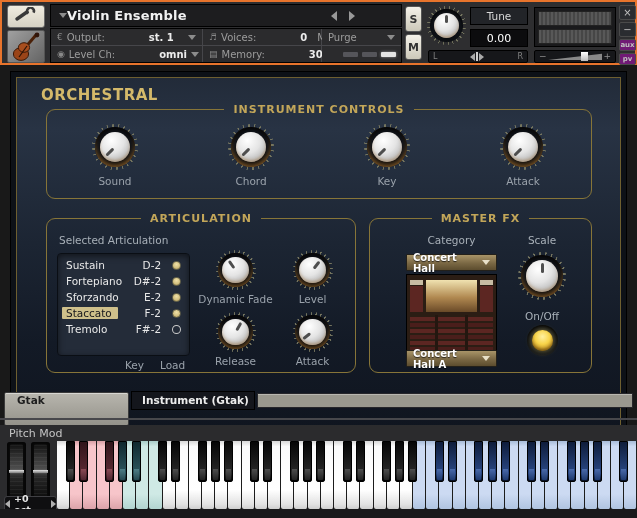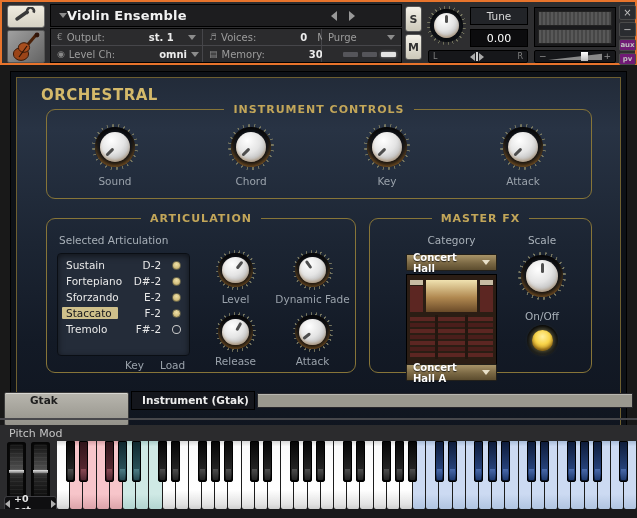--- a/index.html
+++ b/index.html
@@ -114,21 +114,21 @@
   .mfx-lab{position:absolute;font-size:10.5px;color:#a8b0b8;text-align:center;}
   .dd{position:absolute;height:17px;background:linear-gradient(180deg,#a89468,#7a6844 55%,#5c4c2e);
       border:1px solid #23201a;color:#fff;font-size:10px;font-weight:bold;text-shadow:0 1px 1px rgba(0,0,0,.7);
       display:flex;align-items:center;justify-content:space-between;padding:0 6px;border-radius:1px;}
   .dd .caret{border-top-color:#ead;border-top-color:#e8e0c8;margin-left:4px;}
   .hall{position:absolute;left:36px;top:49px;width:91px;height:92px;border:1px solid #000;}
 
   
   .tab-l{position:absolute;left:4px;top:392px;width:125px;height:34px;
          background:linear-gradient(#b8b6ae,#94928a);border:1px solid #3a3a3a;border-radius:2px;
-         font-size:10.5px;font-weight:bold;color:#1e1e1e;line-height:15px;padding-left:25px;
+         font-size:10.5px;font-weight:bold;color:#1e1e1e;line-height:15px;padding-left:12px;
          box-shadow:inset 0 1px 0 rgba(255,255,255,.45);}
   .tab-r{position:absolute;left:131px;top:391px;width:124px;height:19px;background:#14161c;border:1px solid #000;
          font-size:10.5px;font-weight:bold;color:#ececec;line-height:17px;padding-left:10px;}
   .track{position:absolute;left:257px;top:393px;width:376px;height:15px;background:#9a988e;
          border:1px solid #26262a;box-shadow:inset 0 1px 0 rgba(255,255,255,.3);}
   .divider{position:absolute;left:0;top:418px;width:637px;height:2px;background:#47474b;}
 
   
   .kbd-panel{position:absolute;left:0;top:425px;width:637px;height:93px;background:#2b2b2d;}
   .wheels-lab{position:absolute;left:9px;top:2px;font-size:11px;color:#c4c4c4;}
@@ -389,37 +389,37 @@
               <span class="art-led"></span>
             </div>
           </div>
         <div class="collab" style="left:78px;">Key</div>
         <div class="collab" style="left:113px;">Load</div>
         <div class="art-knobs">
             <div class="akcell">
               <div class="knob" style="width: 40px; height: 40px;">
                 <div class="bezel"></div>
                 <div class="cap">
-                  <div class="ptrw" style="transform: rotate(38deg);">
+                  <div class="ptrw" style="transform: rotate(-35deg);">
                     <div class="ptr"></div>
                   </div>
                 </div>
               </div>
-              <div class="ctrl-label">Level</div>
+              <div class="ctrl-label">Dynamic Fade</div>
             </div>
             <div class="akcell">
               <div class="knob" style="width: 40px; height: 40px;">
                 <div class="bezel"></div>
                 <div class="cap">
-                  <div class="ptrw" style="transform: rotate(-35deg);">
+                  <div class="ptrw" style="transform: rotate(38deg);">
                     <div class="ptr"></div>
                   </div>
                 </div>
               </div>
-              <div class="ctrl-label">Dynamic Fade</div>
+              <div class="ctrl-label">Level</div>
             </div>
             <div class="akcell">
               <div class="knob" style="width: 40px; height: 40px;">
                 <div class="bezel"></div>
                 <div class="cap">
                   <div class="ptrw" style="transform: rotate(30deg);">
                     <div class="ptr"></div>
                   </div>
                 </div>
               </div>
@@ -467,21 +467,21 @@
               <rect x="3" y="54" width="83" height="4" fill="#5c2622"></rect>
               <rect x="3" y="60" width="83" height="4" fill="#4a1e1b"></rect>
               <rect x="3" y="66" width="83" height="4" fill="#5c2622"></rect>
               <rect x="3" y="72" width="83" height="4" fill="#4a1e1b"></rect>
               <rect x="3" y="78" width="83" height="4" fill="#5c2622"></rect>
             </g>
             <rect x="28" y="40" width="3" height="44" fill="#241710"></rect>
             <rect x="58" y="40" width="3" height="44" fill="#241710"></rect>
           </svg>
         </div>
-        <div class="dd" style="left:36px;top:139px;width:91px;">
+        <div class="dd" style="left:36px;top:125px;width:91px;">
           <span>Concert Hall A</span>
           <span class="caret"></span>
         </div>
         <div class="mfx-lab" style="left:136px;top:9px;width:72px;">Scale</div>
         <div class="abs" style="left:148px;top:27px;">
             <div class="knob" style="width: 48px; height: 48px;">
               <div class="bezel"></div>
               <div class="cap">
                 <div class="ptrw" style="transform: rotate(0deg);">
                   <div class="ptr"></div>

